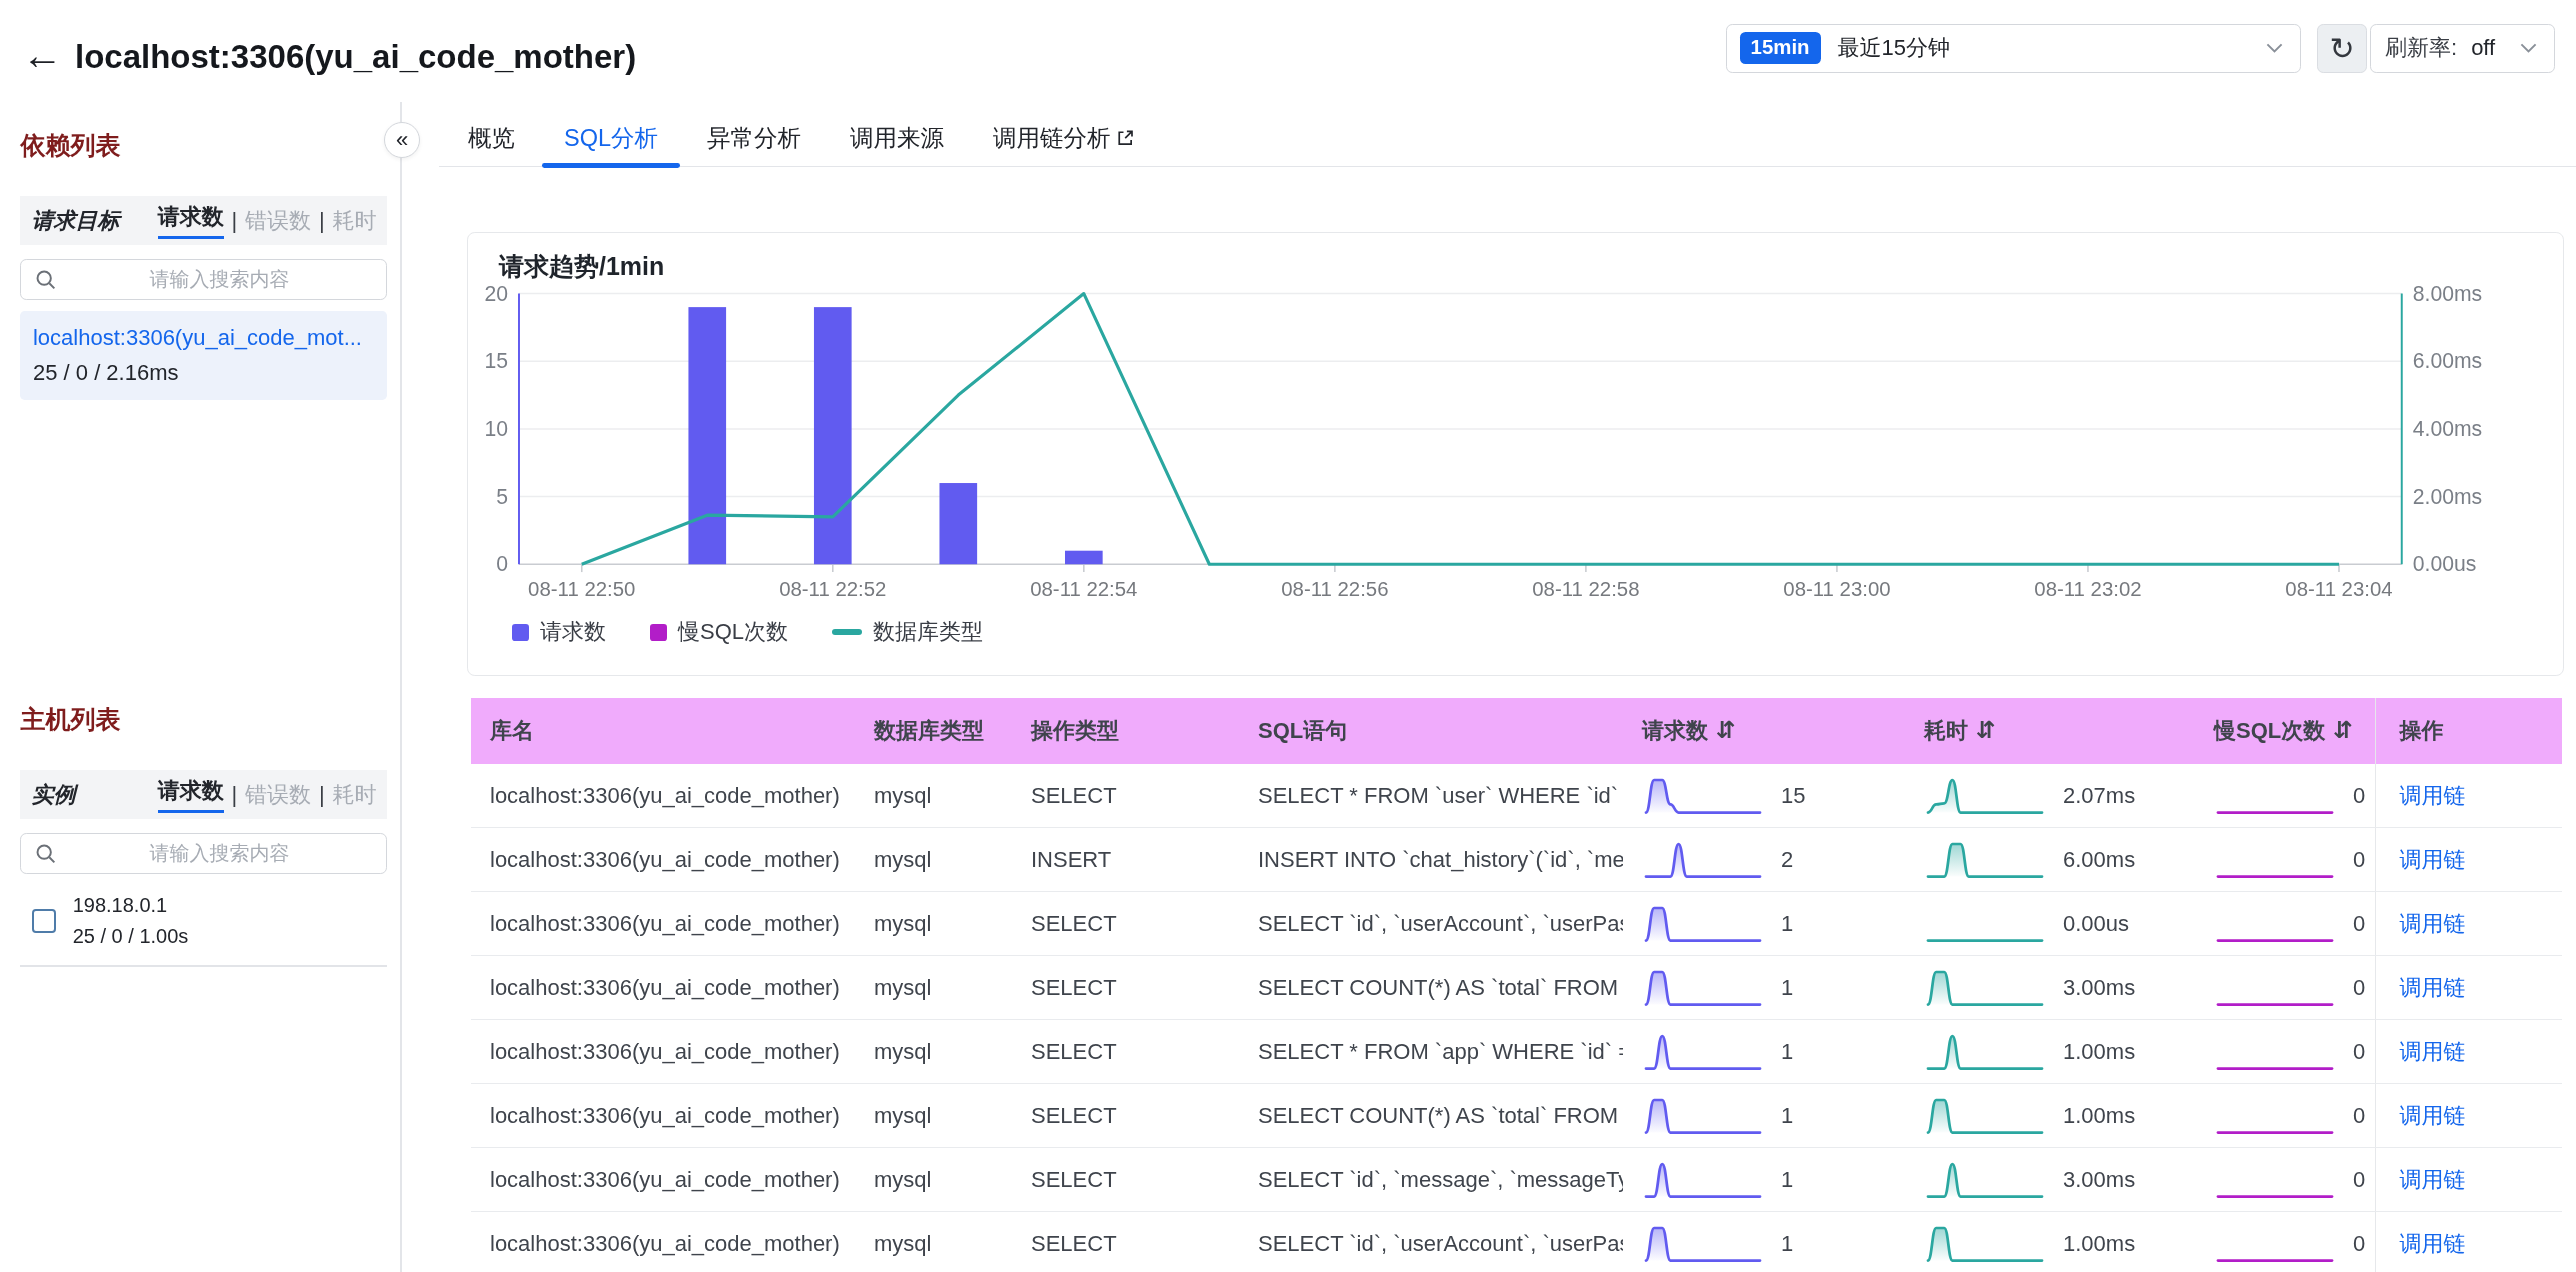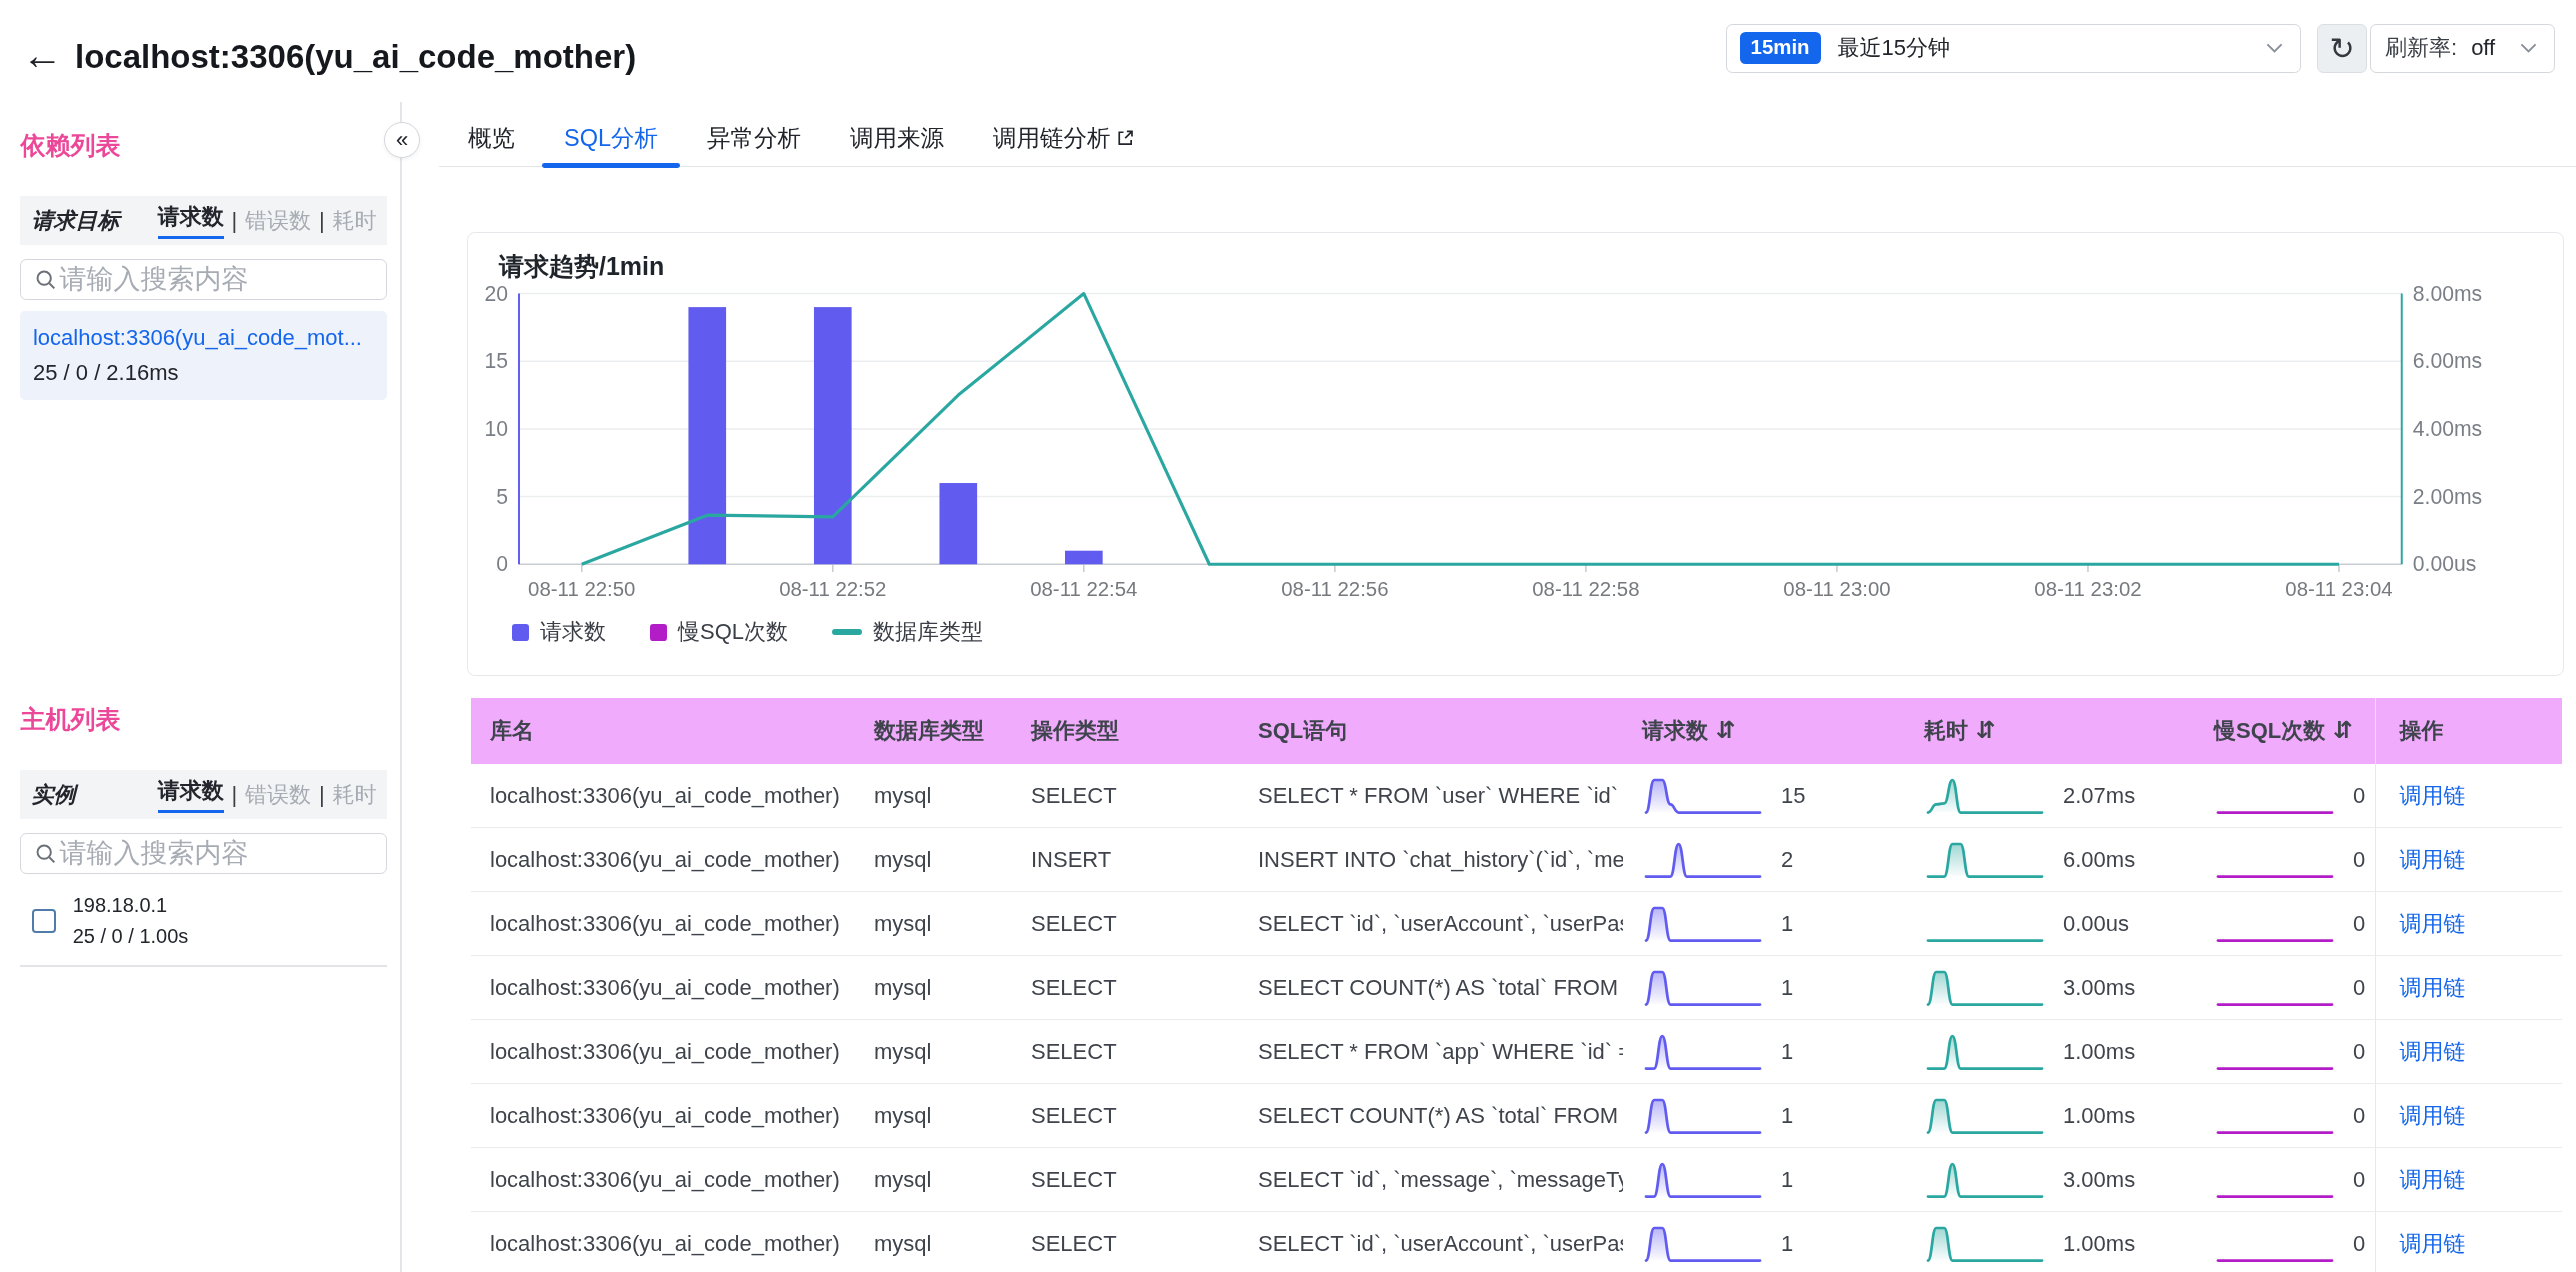--- a/index.html
+++ b/index.html
@@ -20,32 +20,32 @@
   .rate-select{position:absolute;left:2370px;top:23.5px;width:185px;height:49px;border:1.6px solid #D4D7DC;border-radius:6.3px;
                background:#fff;box-sizing:border-box;display:flex;align-items:center;cursor:pointer;}
   .rate-label{margin-left:14px;font-size:22px;color:#3A3E45;}
   .rate-value{margin-left:14px;font-size:22px;color:#22252B;flex:1;}
   
   .sidebar{position:absolute;left:0;top:102px;width:402px;height:1170px;}
   .side-divider{position:absolute;left:400px;top:102px;width:1.6px;height:1170px;background:#E3E5E9;}
   .collapse-btn{position:absolute;left:384px;top:122px;width:36px;height:36px;border-radius:50%;
                 background:#fff;border:1.6px solid #D4D7DC;box-sizing:border-box;display:flex;align-items:center;
                 justify-content:center;font-size:22px;color:#22252B;cursor:pointer;z-index:5;box-shadow:0 1.6px 4.7px rgba(0,0,0,.06);padding:0;}
-  .side-heading{position:absolute;left:20.4px;font-size:25px;font-weight:700;color:#ec4899;white-space:nowrap;text-align:center;}
+  .side-heading{position:absolute;left:20.4px;font-size:25px;font-weight:700;color:#7f1d1d;white-space:nowrap;text-align:center;}
   .side-band{position:absolute;left:20.4px;width:367px;height:49px;background:#F3F4F6;box-sizing:border-box;
              display:flex;align-items:center;padding:0 11px;font-size:22px;}
   .band-label{font-weight:700;color:#22252B;flex:1;white-space:nowrap;font-style:italic;}
   .metric{color:#A7ACB4;white-space:nowrap;cursor:pointer;}
   .metric.active{color:#22252B;font-weight:700;border-bottom:3.1px solid var(--accent);padding-bottom:3.9px;}
   .sep{color:#3A3E45;margin:0 7.8px;}
   .side-search{position:absolute;left:20.4px;width:367px;height:41px;border:1.6px solid #D4D7DC;border-radius:6.3px;
                box-sizing:border-box;display:flex;align-items:center;background:#fff;}
   .side-search svg{margin-left:12.6px;flex:0 0 auto;}
-  .side-search input{border:none;outline:none;font-size:27px;color:#22252B;width:298px;
-                     font-family:inherit;background:transparent;}
+  .side-search input{border:none;outline:none;font-size:20px;color:#22252B;margin-left:11px;width:298px;
+                     font-family:inherit;background:transparent;text-align:center;}
   .side-search input::placeholder{color:#A7ACB4;}
   .dep-item{position:absolute;left:20.4px;width:367px;box-sizing:border-box;background:#EDF2FB;border-radius:4.7px;
             padding:14px 12.6px;cursor:pointer;}
   .dep-item-name{color:var(--accent);font-size:22px;white-space:nowrap;overflow:hidden;}
   .dep-item-stats{color:#22252B;font-size:22px;margin-top:9.4px;}
   .host-item{position:absolute;left:20.4px;width:367px;display:flex;align-items:center;cursor:pointer;}
   .host-check{width:23.5px;height:23.5px;border:2.4px solid #4F7CA9;border-radius:3.9px;box-sizing:border-box;
               margin-left:11.8px;background:#fff;cursor:pointer;flex:0 0 auto;}
   .host-texts{margin-left:17px;font-size:20px;color:#22252B;}
   .host-stats{margin-top:7.8px;}

